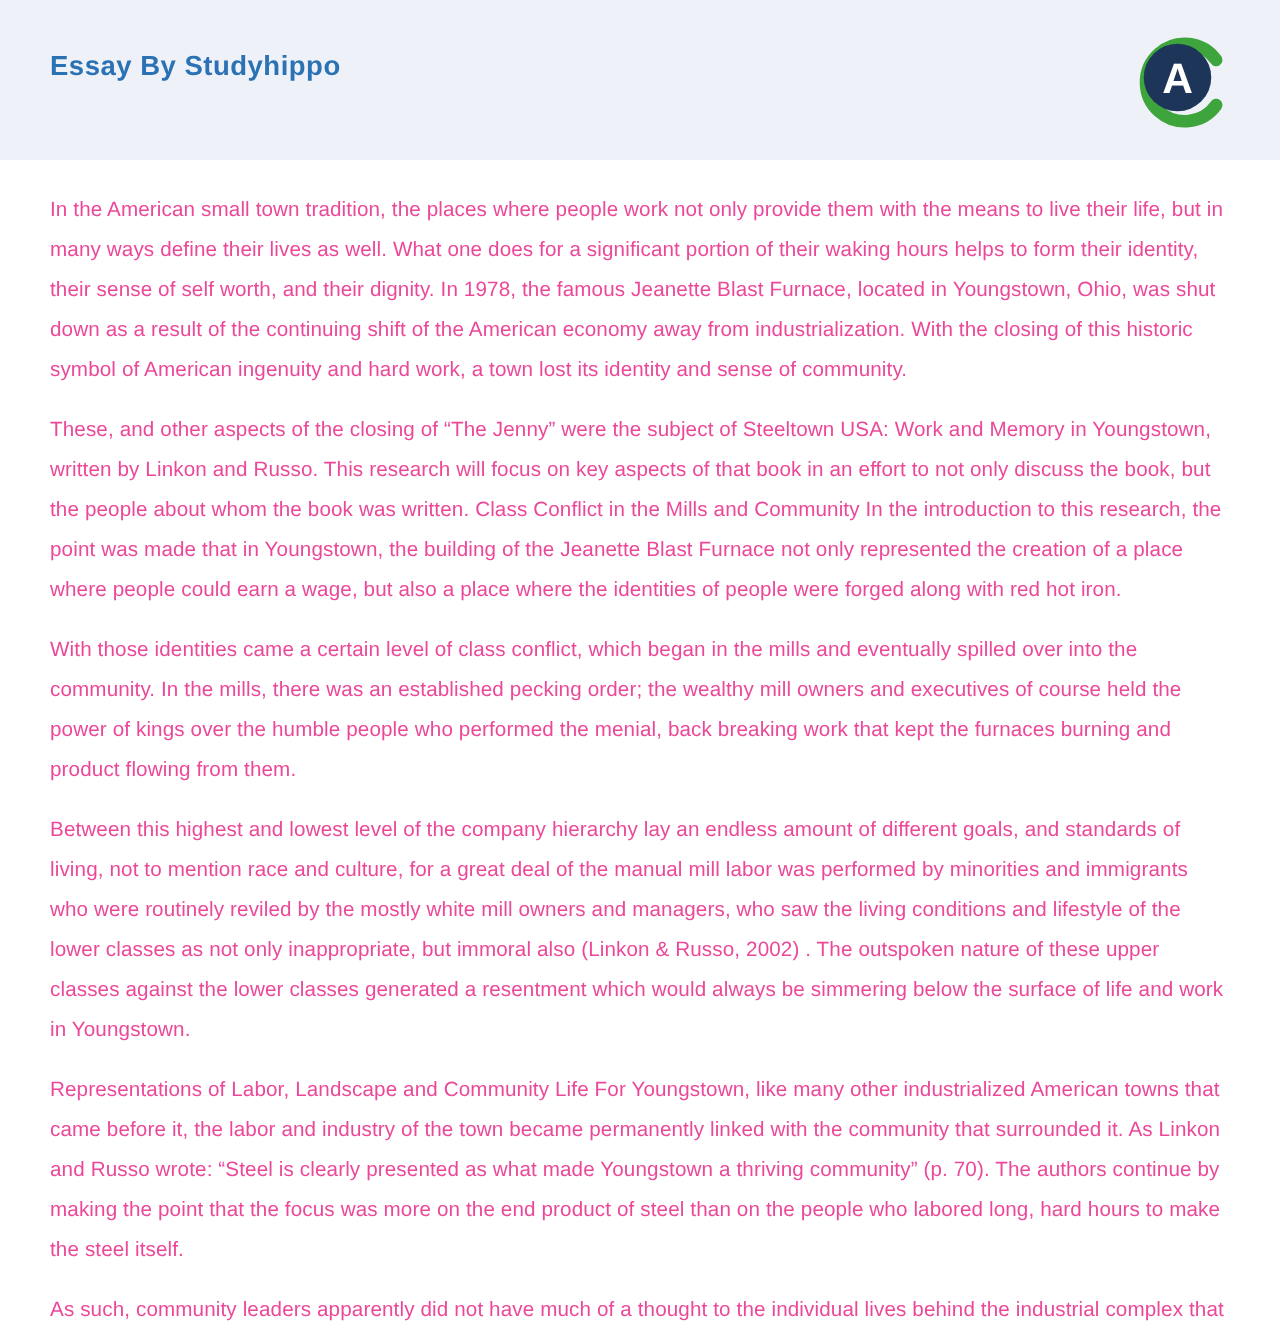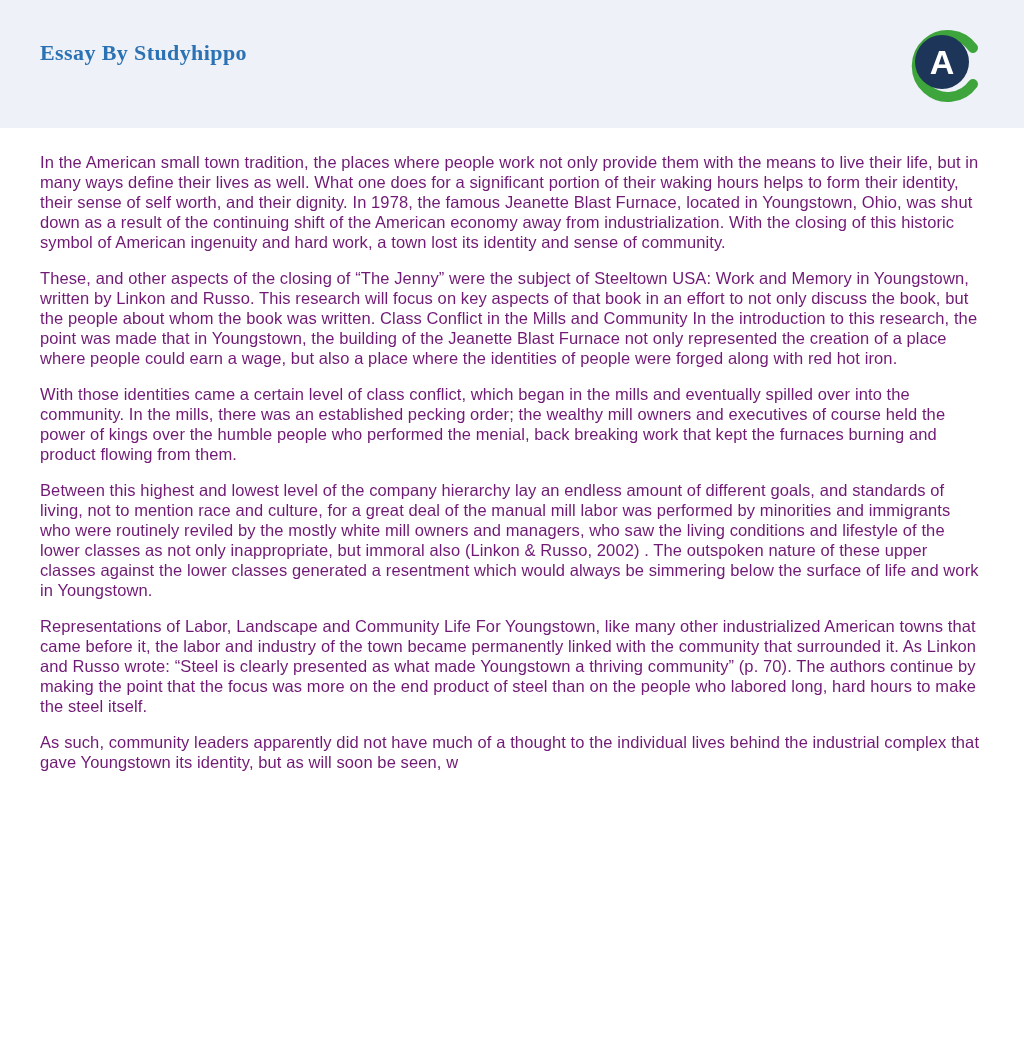--- a/index.html
+++ b/index.html
@@ -16,21 +16,20 @@
     background: #eef1f7;
     height: 128px;
     padding: 40px 40px 0 40px;
     position: relative;
   }
   .site-title {
     font-size: 22px;
     font-weight: 700;
     color: #2b72b4;
     letter-spacing: 0.4px;
-    font-family: Liberation Serif, serif;
   }
   .essay-url {
     margin-top: 20px;
     font-size: 14px;
     color: #1d4a63;
     letter-spacing: 0.2px;
     cursor: pointer;
   }
   .logo {
     position: absolute;
@@ -47,22 +46,22 @@
     font-size: 32px;
     line-height: 35px;
     font-weight: 700;
     color: #1d2c4e;
     letter-spacing: 0.2px;
     max-width: 700px;
     margin: 0 0 18px 0;
   }
   .para {
     font-size: 16.5px;
-    line-height: 20px;
-    color: #701a75;
+    line-height: 32px;
+    color: #ec4899;
     margin: 0 0 16px 0;
     letter-spacing: 0.1px;
   }
 </style>
 </head>
 <body>
 
 <div class="page">
 
   <header class="header">

